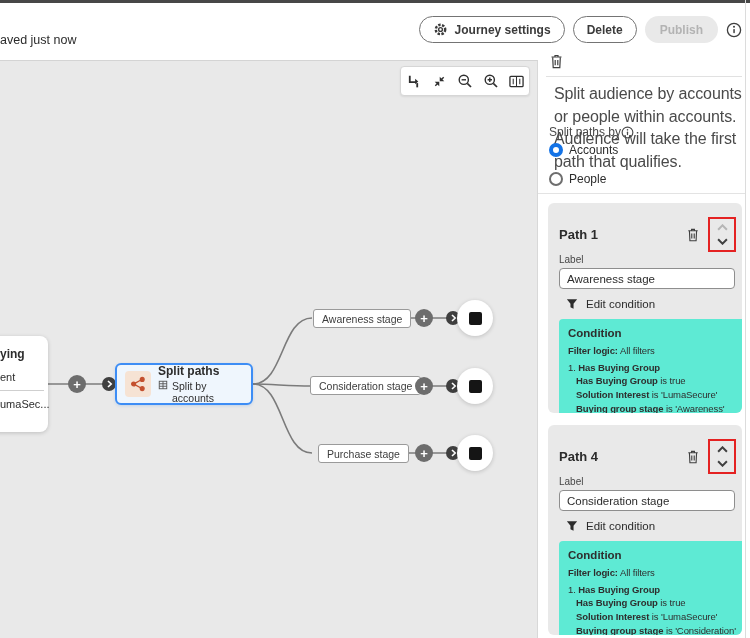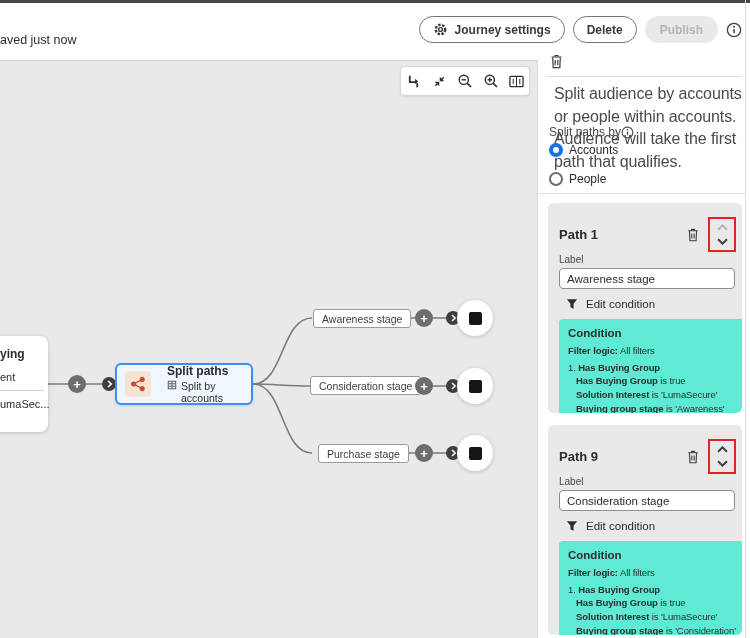--- a/index.html
+++ b/index.html
@@ -29,21 +29,21 @@
   .srcnode{position:absolute;left:-102px;top:275px;width:150px;height:96px;background:#fff;border-radius:8px;
            box-shadow:0 1px 4px rgba(0,0,0,.18);padding:11px 4px 8px 102px;font-size:11px;color:#2c2c2c}
   .srcnode .l1{font-weight:700;font-size:12px}
   .srcnode .l2{margin-top:10px}
   .srcnode .sep{margin:7px 0 7px -6px;border-top:1px solid #cfcfcf}
   .srcnode .l3{white-space:nowrap}
   .plus{position:absolute;width:18px;height:18px;border-radius:50%;background:#6d6d6d;color:#fff;display:flex;
         align-items:center;justify-content:center;font-size:13px;font-weight:700;line-height:1;cursor:pointer}
   .chip{position:absolute;width:14px;height:14px;border-radius:50%;background:#3f3f3f;display:flex;align-items:center;justify-content:center}
   .splitnode{position:absolute;left:115px;top:302px;width:138px;height:42px;background:var(--node-bg);
-             border:2px solid var(--node-border);border-radius:6px;display:flex;align-items:center;gap:16px;
+             border:2px solid var(--node-border);border-radius:6px;display:flex;align-items:center;gap:7px;
              padding:0 8px;cursor:pointer;box-shadow:0 1px 3px rgba(20,115,230,.18)}
   .nicon{width:26px;height:26px;border-radius:4px;background:var(--orange-bg);display:flex;align-items:center;justify-content:center;flex:none}
   .ntitle{font-size:12px;font-weight:700;line-height:1.2}
   .nsub{display:flex;align-items:flex-start;gap:4px;font-size:10.5px;color:#2f2f2f;margin-top:1px}
   .pill{position:absolute;height:19px;background:#fff;border:1px solid #9a9a9a;border-radius:3px;display:flex;
         align-items:center;padding:0 8px;font-size:10.5px;color:#3d3d3d;white-space:nowrap}
   .endnode{position:absolute;width:36px;height:36px;border-radius:50%;background:#fff;box-shadow:0 1px 4px rgba(0,0,0,.18);
            display:flex;align-items:center;justify-content:center;cursor:pointer}
   .endnode .sq{width:13px;height:13px;background:#151515;border-radius:2px}
   
@@ -320,21 +320,21 @@
       <div class="fl"><b>Filter logic:</b> <span>All filters</span></div>
       <div class="grp"><span>1.</span> <b>Has Buying Group</b></div>
       <div class="rule"><b>Has Buying Group</b> <span>is true</span></div>
       <div class="rule"><b>Solution Interest</b> <span>is 'LumaSecure'</span></div>
       <div class="rule"><b>Buying group stage</b> <span>is 'Awareness'</span></div>
     </div>
   </div>
 
   <div class="card" style="top:379px">
     <div class="chead">
-      <div class="ctitle">Path 9</div>
+      <div class="ctitle">Path 4</div>
       <button class="iconbtn">
         <span>
           <svg width="14" height="15" viewBox="0 0 14 16" fill="none" stroke="#3f3f3f" stroke-width="1.2">
               <path d="M2 4h10M5.5 4V2.5h3V4M3.2 4.6l.5 10h6.6l.5-10M5.7 7v5.3M8.3 7v5.3"></path>
             </svg>
         </span>
       </button>
       <div class="chevwrap">
         <div class="annot"></div>
         <button class="iconbtn">

